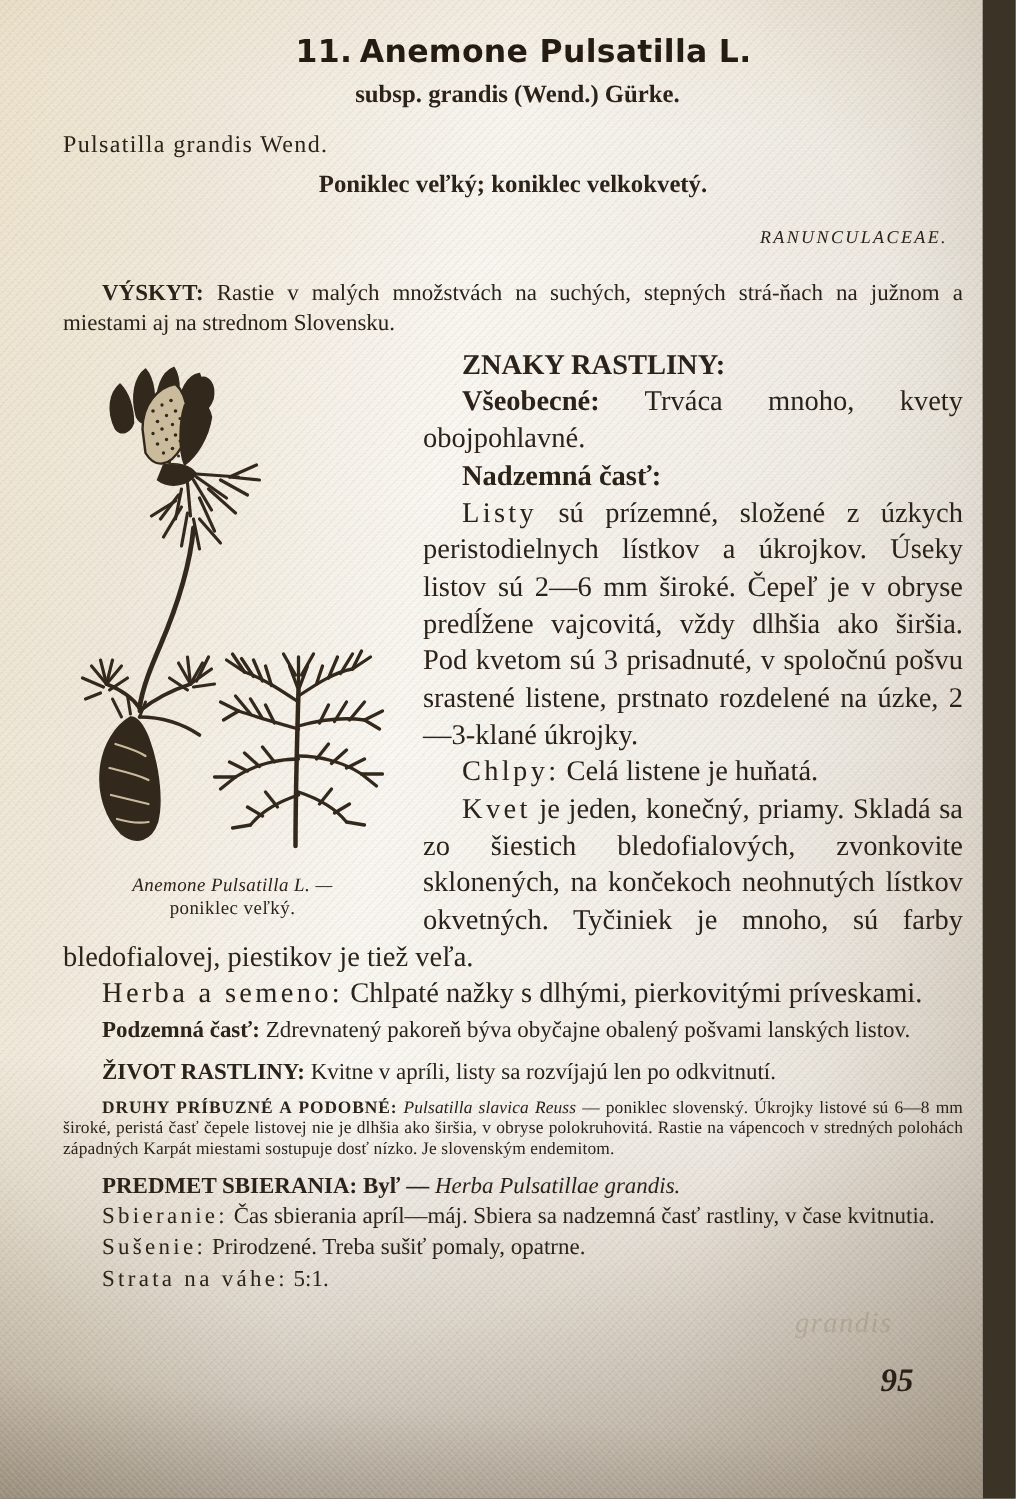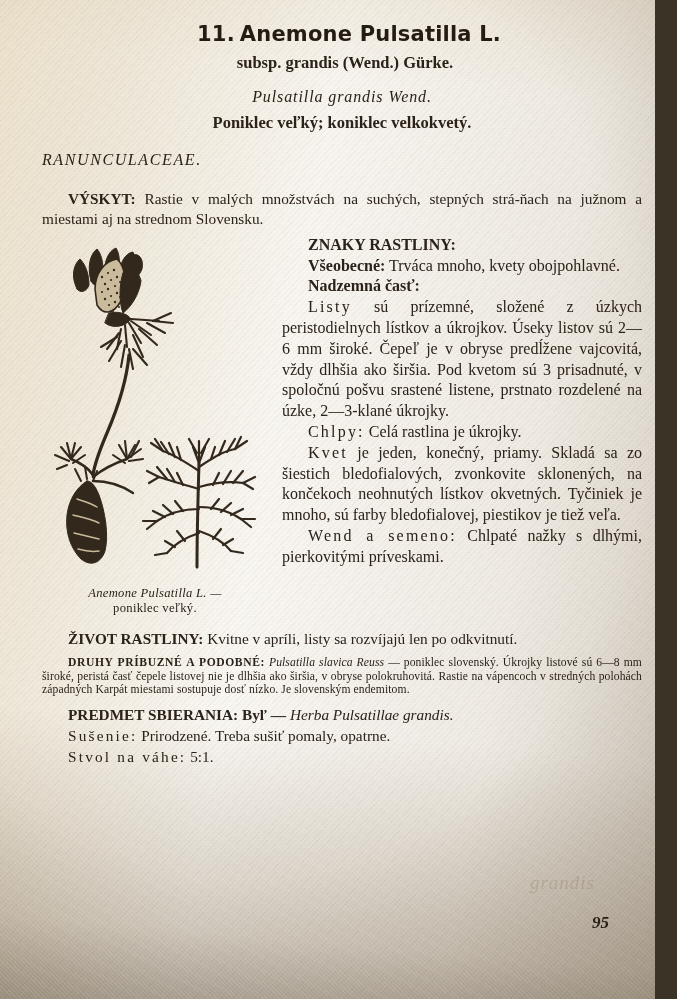--- a/index.html
+++ b/index.html
@@ -76,36 +76,34 @@
   }
   .title-main .num { margin-right: 5px; }
   .title-sub {
     text-align: center;
     font-weight: 700;
     font-size: 16.5px;
     margin: 0 0 15px 0;
     padding-left: 6px;
   }
   .title-latin {
-    text-align: center;
-    font-style: italic;
     font-size: 16px;
     letter-spacing: 0.9px;
     margin: 0 0 7px 0;
   }
   .title-sk {
     text-align: center;
     font-weight: 700;
     font-size: 16.5px;
     margin: 0 0 18px 0;
   }
   .family {
-    text-align: left;
+    text-align: right;
     font-style: italic;
-    font-size: 16px;
+    font-size: 12px;
     letter-spacing: 1.6px;
     margin: 0 0 20px 0;
     padding-right: 10px;
   }
 
   
   p { margin: 0; }
   .para {
     font-size: 15.3px;
     line-height: 1.30;
@@ -137,40 +135,40 @@
   .figure-cap {
     font-style: italic;
     font-size: 12.6px;
     line-height: 1.25;
     text-align: center;
     margin-top: 9px;
     letter-spacing: 0.3px;
   }
   .figure-cap .cap2 { font-style: normal; }
 
-  .col-right .para { font-size: 16px; }
+  .col-right .para { font-size: 19px; }
   .col-right .para + .para { margin-top: 0; }
 
   
   .smallprint {
     font-size: 11.6px;
     line-height: 1.17;
     text-align: justify;
     margin: 7px 0 8px 0;
     letter-spacing: 0.1px;
   }
   .smallprint .lbl { font-weight: 700; letter-spacing: 0.6px; }
 
   .tail .para { margin-top: 1px; }
 
   .pagenum {
     position: absolute;
     right: 46px;
     bottom: 66px;
-    font-size: 17px;
+    font-size: 22px;
     font-weight: 700;
     font-style: italic;
     color: #2a2118;
     z-index: 3;
   }
   
   .ghost {
     position: absolute;
     right: 60px;
     bottom: 105px;
@@ -391,63 +389,71 @@
         </p>
         <p class="para indent">
           <span class="lbl-bold">Nadzemná časť:</span>
         </p>
         <p class="para indent">
           <span class="spaced">Listy</span>
           <span>sú prízemné, složené z úzkych peristodielnych lístkov a úkrojkov. Úseky listov sú 2—6 mm široké. Čepeľ je v obryse predĺžene vajcovitá, vždy dlhšia ako širšia. Pod kvetom sú 3 prisadnuté, v spoločnú pošvu srastené listene, prstnato rozdelené na úzke, 2—3-klané úkrojky.</span>
         </p>
         <p class="para indent">
           <span class="spaced">Chlpy:</span>
-          <span>Celá rastlina je úkrojky.</span>
+          <span>Celá listene je huňatá.</span>
         </p>
         <p class="para indent">
           <span class="spaced">Kvet</span>
           <span>je jeden, konečný, priamy. Skladá sa zo šiestich bledofialových, zvonkovite sklonených, na končekoch neohnutých lístkov okvetných. Tyčiniek je mnoho, sú farby bledofialovej, piestikov je tiež veľa.</span>
         </p>
         <p class="para indent">
-          <span class="spaced">Wend a semeno:</span>
+          <span class="spaced">Herba a semeno:</span>
           <span>Chlpaté nažky s dlhými, pierkovitými príveskami.</span>
         </p>
       </div>
 
       <div style="clear:both"></div>
     </div>
 
     <div class="tail">
 
+      <p class="para indent">
+        <span class="lbl-bold">Podzemná časť:</span>
+        <span>Zdrevnatený pakoreň býva obyčajne obalený pošvami lanských listov.</span>
+      </p>
 
       <p class="para indent" style="margin-top:8px">
         <span class="lbl-caps">ŽIVOT RASTLINY:</span>
         <span>Kvitne v apríli, listy sa rozvíjajú len po odkvitnutí.</span>
       </p>
 
       <p class="smallprint indent">
         <span class="lbl">DRUHY PRÍBUZNÉ A PODOBNÉ:</span>
         <span class="ital">Pulsatilla slavica Reuss</span>
         <span>— poniklec slovenský. Úkrojky listové sú 6—8 mm široké, peristá časť čepele listovej nie je dlhšia ako širšia, v obryse polokruhovitá. Rastie na vápencoch v stredných polohách západných Karpát miestami sostupuje dosť nízko. Je slovenským endemitom.</span>
       </p>
 
       <p class="para indent">
         <span class="lbl-caps">PREDMET SBIERANIA:</span>
         <span class="lbl-bold">Byľ —</span>
         <span class="ital">Herba Pulsatillae grandis.</span>
       </p>
 
+      <p class="para indent">
+        <span class="spaced">Sbieranie:</span>
+        <span>Čas sbierania apríl—máj. Sbiera sa nadzemná časť rastliny, v čase kvitnutia.</span>
+      </p>
 
       <p class="para indent">
         <span class="spaced">Sušenie:</span>
         <span>Prirodzené. Treba sušiť pomaly, opatrne.</span>
       </p>
 
       <p class="para indent">
-        <span class="spaced">Stvol na váhe:</span>
+        <span class="spaced">Strata na váhe:</span>
         <span>5:1.</span>
       </p>
 
     </div>
   </div>
 
   <div class="ghost">grandis</div>
   <div class="pagenum">95</div>
   <div class="vignette"></div>
 </div>

